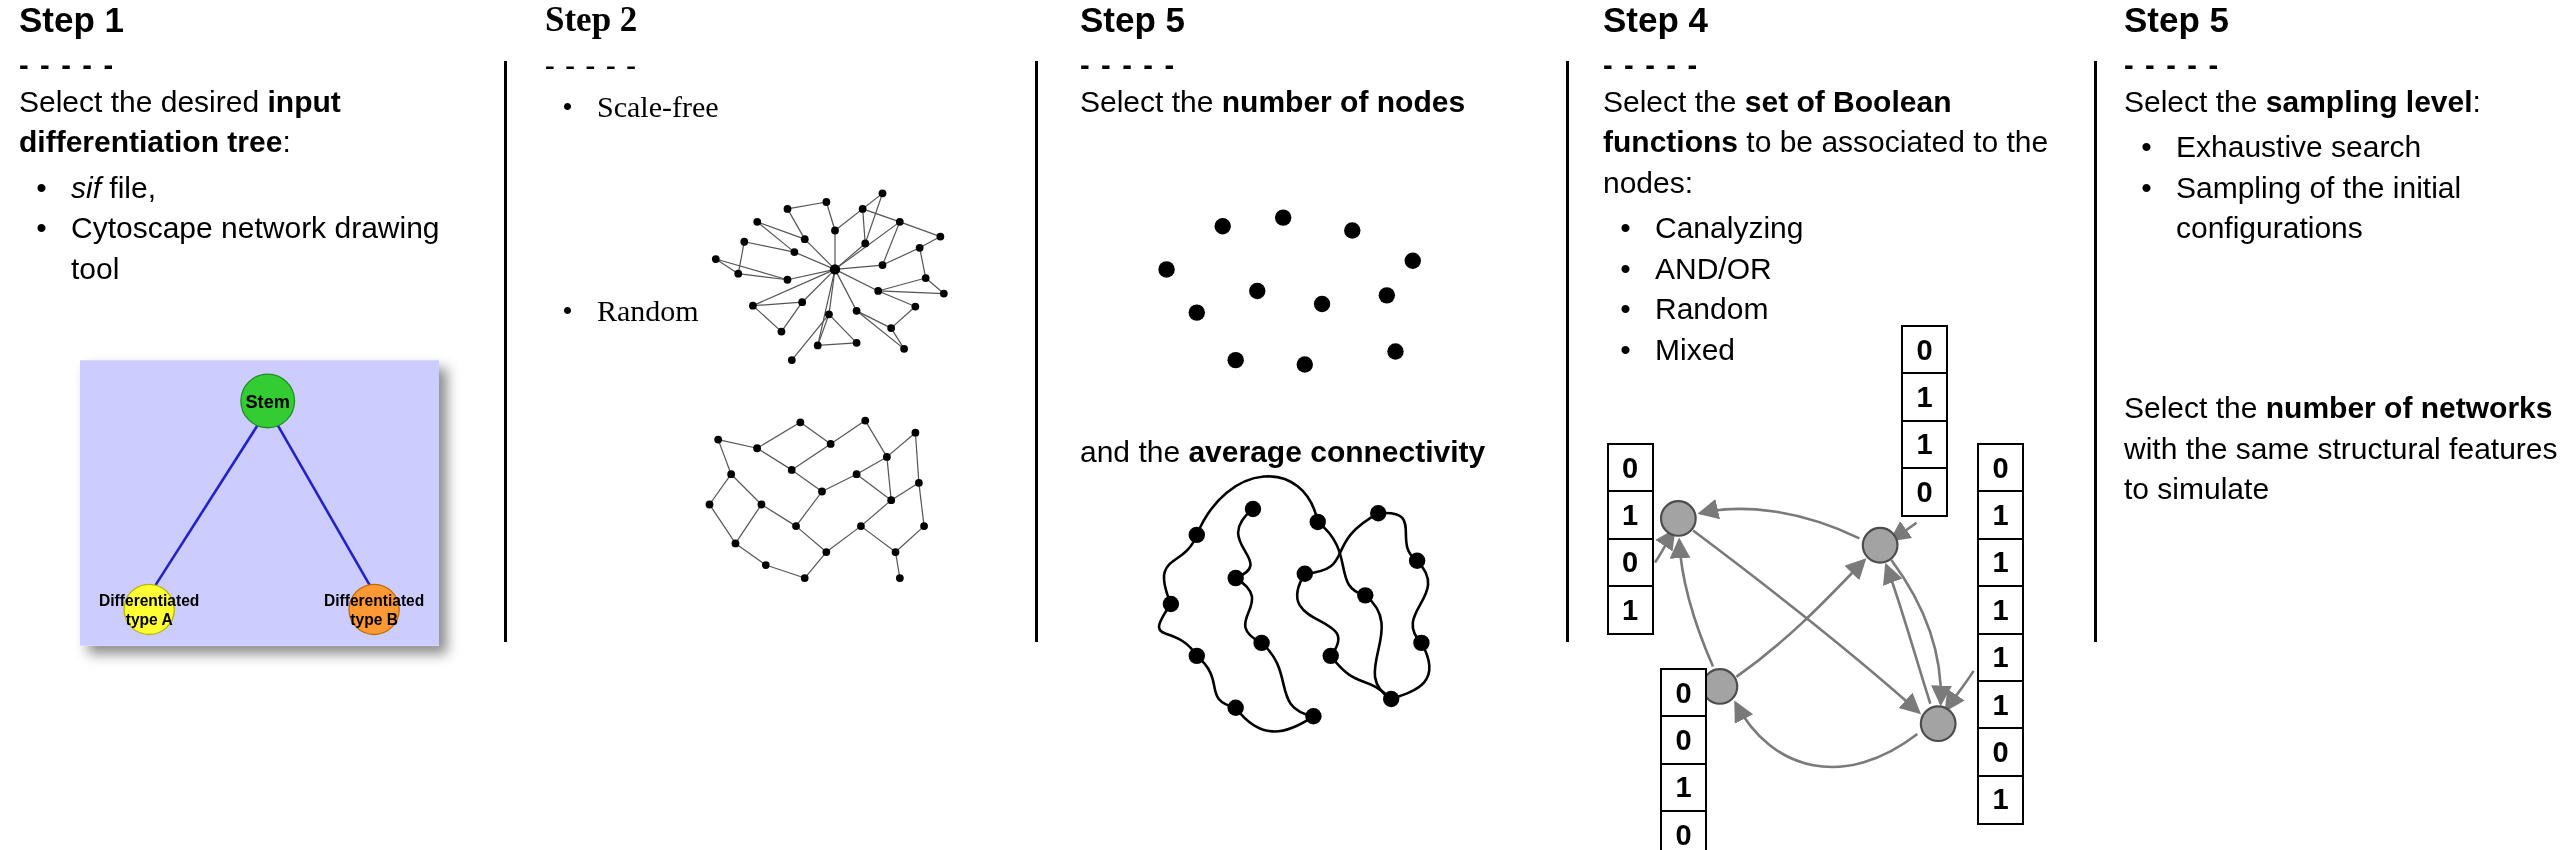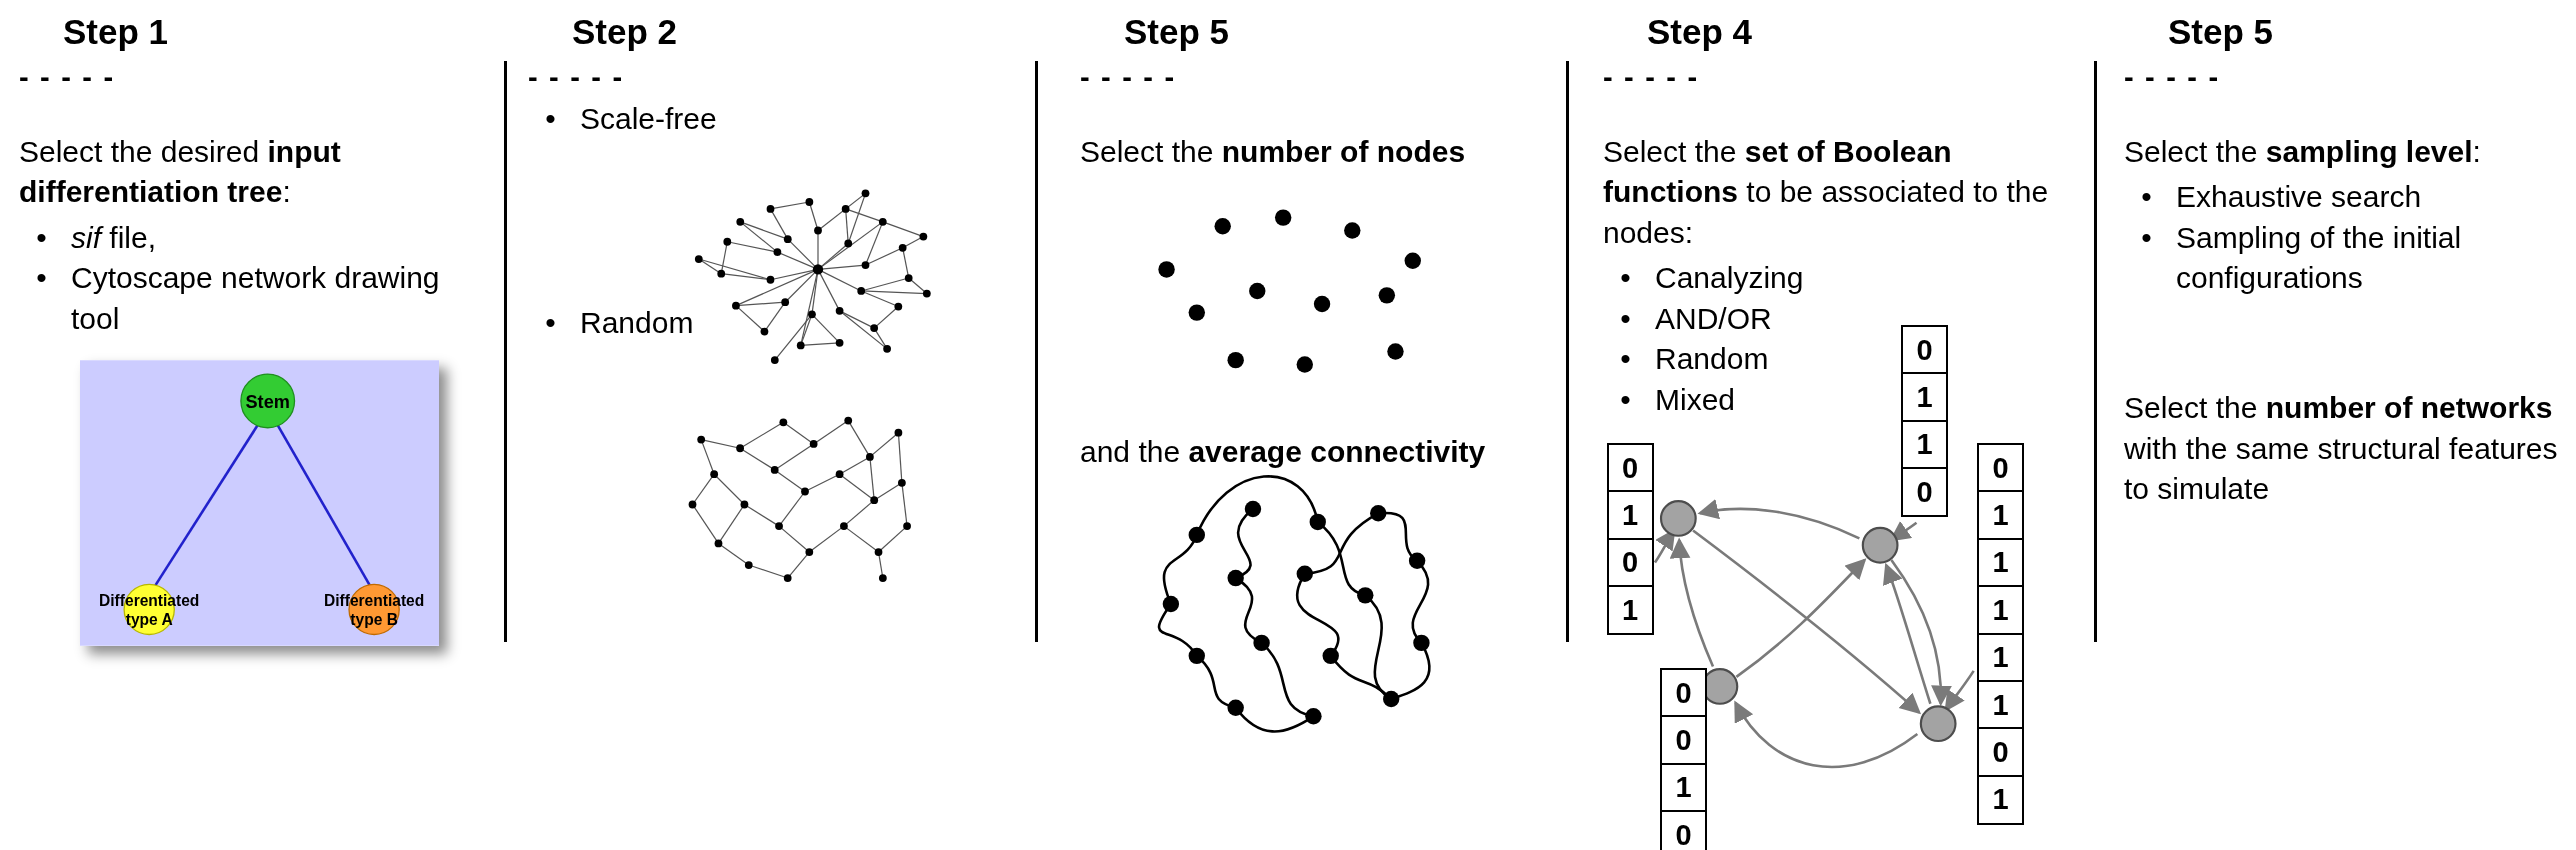--- a/index.html
+++ b/index.html
@@ -2,24 +2,24 @@
 <html style="font-size:14px"><head>
 <meta charset="utf-8">
 <style>
   * { margin:0; padding:0; box-sizing:border-box; }
   html,body { width:2576px; height:851px; overflow:hidden; }
   body {
     position:relative; background:#ffffff; color:#000;
     font-family:"Liberation Sans", sans-serif;
   }
   .column { position:absolute; top:0; height:851px; }
-  .step-title { padding-top:12px; font-size:35px; font-weight:bold;margin-left:44px; }
+  .step-title { padding-top:0; font-size:35px; font-weight:bold; }
   .dashes { margin-top:8.7px; font-size:29px; font-weight:bold; letter-spacing:1.7px; }
   .para { font-size:30px; line-height:1.35; }
-  .intro { margin-top:38px; }
+  .intro { }
   .bullets { list-style:none; margin-top:5px; }
   .bullets li { position:relative; font-size:30px; line-height:1.35; padding-left:52px; }
   .bullets li::before { content:"\2022"; position:absolute; left:17.3px; }
   .gap-li { margin-top:164px; }
   .abs { position:absolute; }
   .divider { position:absolute; top:61px; width:2.6px; height:581px; background:#000; }
   .tree-panel { position:absolute; left:61px; top:360px; width:359px; height:286px;
                 box-shadow:7.8px 7.8px 12px rgba(0,0,0,0.45); }
   .bool-table { position:absolute; display:flex; flex-direction:column; }
   .bool-cell { width:47px; height:50px; margin-top:-2.6px; border:2.6px solid #000; background:#fff;
@@ -51,21 +51,21 @@
       <text x="80" y="306" text-anchor="middle" font-size="18" font-weight="bold">type A</text>
       <circle cx="340" cy="288" r="29" fill="#ff9933" stroke="#c06a00" stroke-width="1.5"></circle>
       <text x="340" y="284" text-anchor="middle" font-size="18" font-weight="bold">Differentiated</text>
       <text x="340" y="306" text-anchor="middle" font-size="18" font-weight="bold">type B</text>
     </svg>
   </div>
 </section>
 
 <div class="divider" style="left:504px;"></div>
 
-<section class="column" style="left:528px; width:463px;">
+<section class="column" style="left:545px; width:463px;font-family:Liberation Serif, serif;">
   <h2 class="step-title">Step 2</h2>
   <div class="dashes">- - - - -</div>
   <ul class="bullets">
     <li><span>Scale-free</span></li>
     <li class="gap-li"><span>Random</span></li>
   </ul>
 
   <svg class="abs" style="left:160px; top:183px;" width="260" height="203" viewBox="0 0 300 235">
     <g stroke="#555" stroke-width="1.4">
       <line x1="150" y1="100" x2="115" y2="65"></line>

